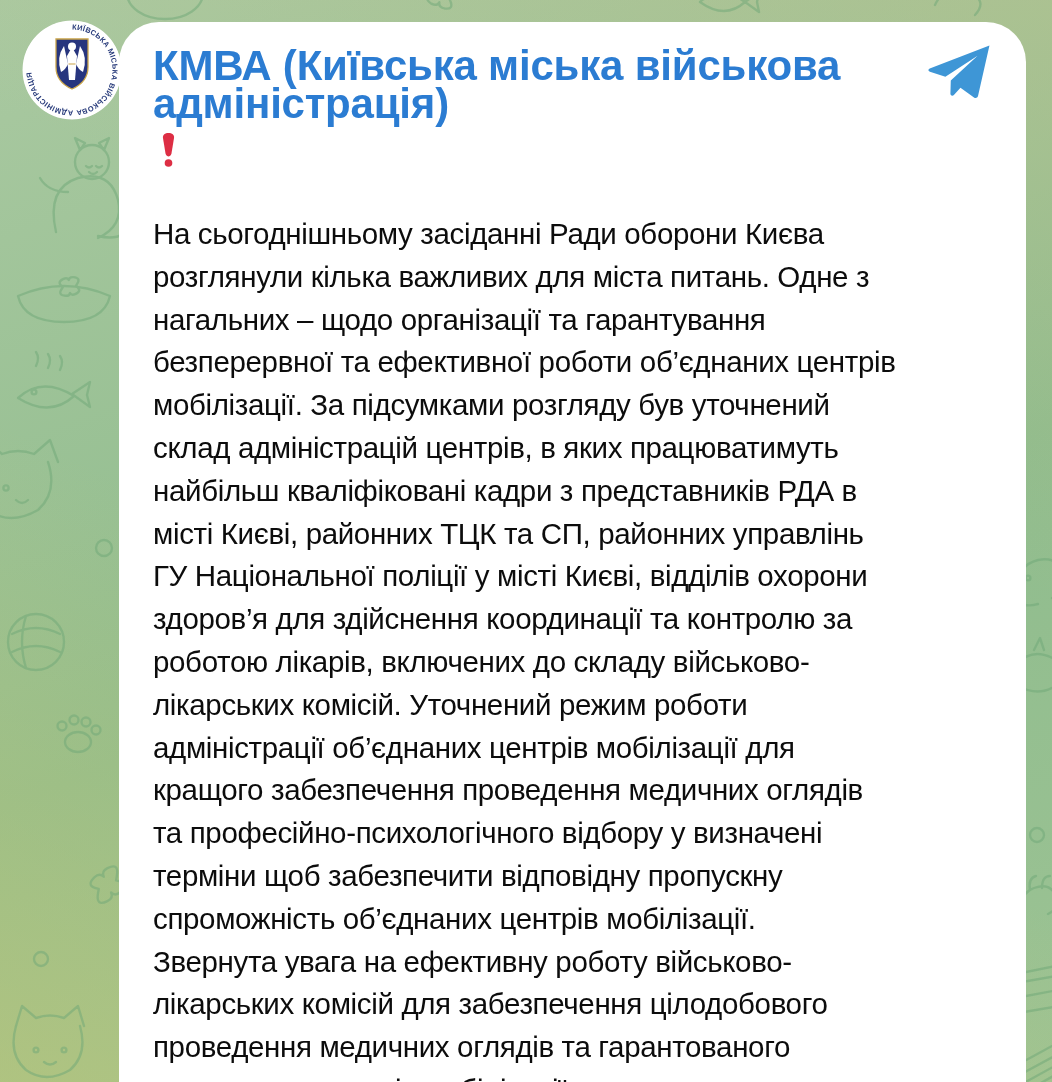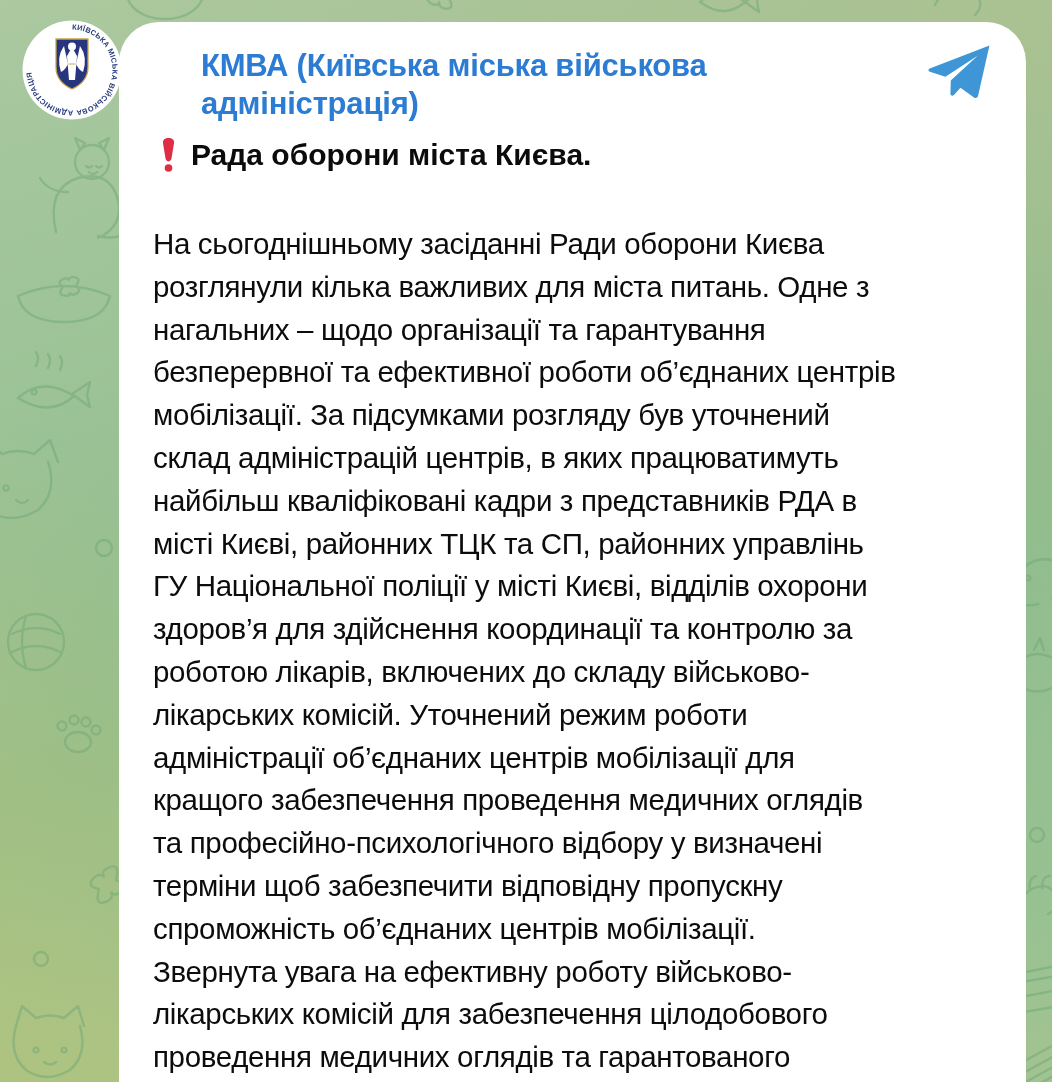--- a/index.html
+++ b/index.html
@@ -18,23 +18,22 @@
     position:absolute; left:119px; top:22px; width:907px; height:1060px;
     background:#ffffff; border-radius:40px 40px 0 0; z-index:2;
     padding:25px 30px 0 34px;
   }
   .avatar {
     position:absolute; left:22px; top:20px; width:100px; height:100px; z-index:3;
     border-radius:50%;
   }
   .channel-row { display:flex; justify-content:space-between; align-items:flex-start; }
   .channel-name {
-    color:#2b7cd2; font-weight:bold; font-size:31px; line-height:38px;
+    color:#2b7cd2; font-weight:bold; font-size:42px; line-height:38px;
     letter-spacing:-0.2px;
-    margin-left:48px;
   }
   .plane { width:66px; height:58px; margin:-4px 4px 0 0; flex:0 0 auto; }
   .headline {
     margin-top:10px; display:flex; align-items:center; gap:15px;
     font-weight:bold; font-size:30px; line-height:44px; color:#0b0b0b;
     padding-left:8px;
   }
   .excl { width:15px; height:34px; flex:0 0 auto; }
   .body-text {
     margin-top:46px; font-size:29.5px; line-height:42.8px; color:#0c0c0c;
@@ -160,21 +159,20 @@
     <svg class="plane" viewBox="0 0 26 24">
       <path fill="#3e96d6" d="M25.6 1 L.9 10.6 c-.78.31-.72 1.05.07 1.31 l6.4 2.08 L20.7 5.3 9.6 15.5 l-.15 5.5 c-.02.78.92 1.12 1.43.55 l2.73-3.02 5.6 4.05 c.62.45 1.5.12 1.66-.62 L25.6 1 Z"></path>
     </svg>
   </div>
 
   <div class="headline">
     <svg class="excl" viewBox="0 0 14 32">
       <path fill="#dd2e44" d="M7 0c3.3 0 5.6 1.8 5.2 4.6L9.8 19.2c-.3 1.7-2 2.8-2.8 2.8-.8 0-2.5-1.1-2.8-2.8L1.8 4.6C1.4 1.8 3.7 0 7 0z"></path>
       <circle cx="7" cy="28.2" r="3.6" fill="#dd2e44"></circle>
     </svg>
-    <span>Рада оборони міста Києва.</span>
   </div>
 
   <div class="body-text">На сьогоднішньому засіданні Ради оборони Києва
 розглянули кілька важливих для міста питань. Одне з
 нагальних – щодо організації та гарантування
 безперервної та ефективної роботи об’єднаних центрів
 мобілізації. За підсумками розгляду був уточнений
 склад адміністрацій центрів, в яких працюватимуть
 найбільш кваліфіковані кадри з представників РДА в
 місті Києві, районних ТЦК та СП, районних управлінь

